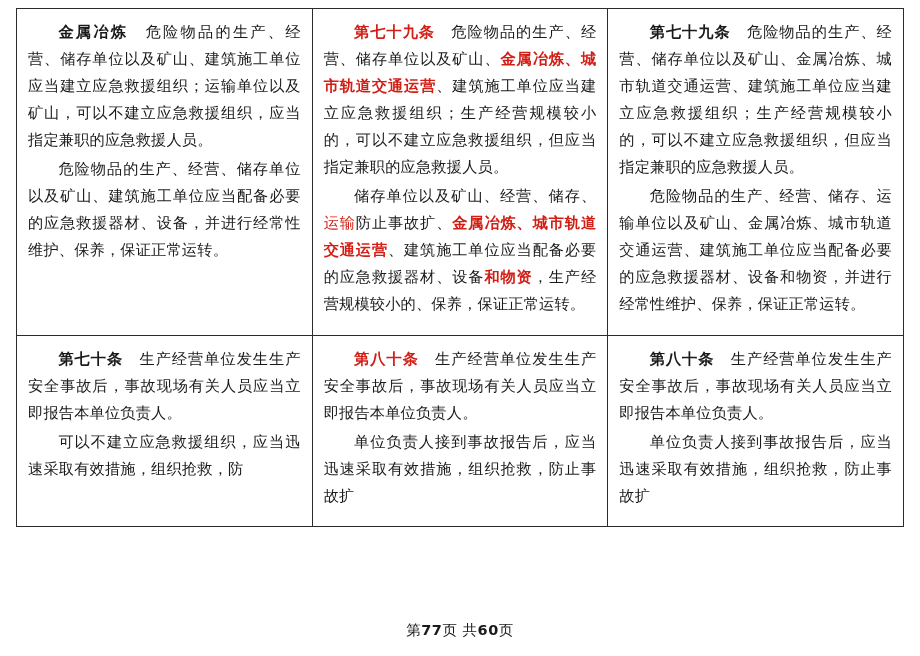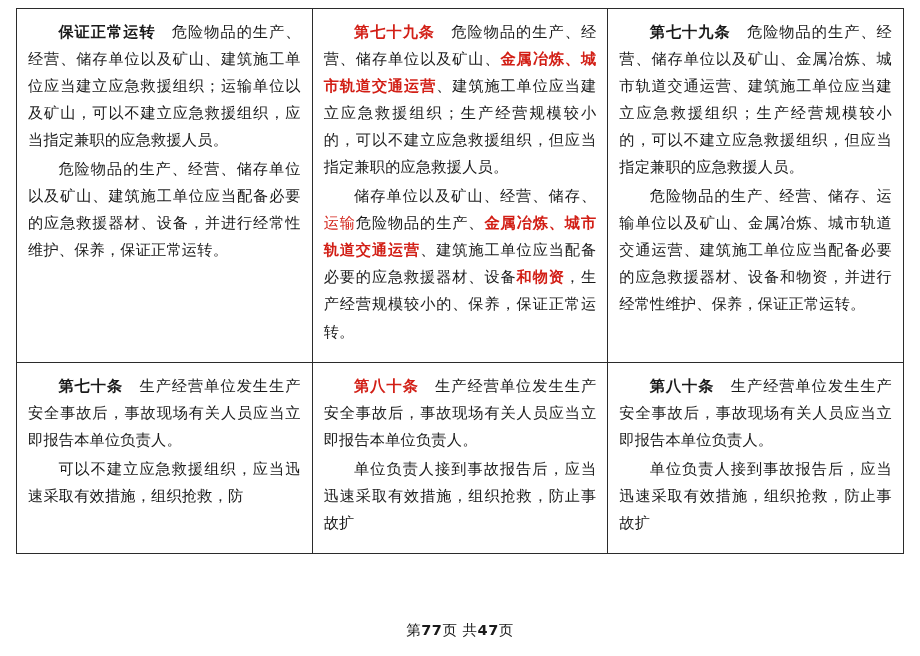--- a/index.html
+++ b/index.html
@@ -76,26 +76,26 @@
 </style>
 </head>
 <body>
 
 <div class="page">
 
   <table class="law-table">
     <tbody>
       <tr class="row1">
         <td>
-          <p class="para indent" id="r1c1-p1"><span class="art">保证正常运转</span><span>　危险物品的生产、经营、储存单位以及矿山、建筑施工单位应当建立应急救援组织；运输单位以及矿山，可以不建立应急救援组织，应当指定兼职的应急救援人员。</span></p>
+          <p class="para indent" id="r1c1-p1"><span class="art">金属冶炼</span><span>　危险物品的生产、经营、储存单位以及矿山、建筑施工单位应当建立应急救援组织；运输单位以及矿山，可以不建立应急救援组织，应当指定兼职的应急救援人员。</span></p>
           <p class="para indent" id="r1c1-p2"><span>危险物品的生产、经营、储存单位以及矿山、建筑施工单位应当配备必要的应急救援器材、设备，并进行经常性维护、保养，保证正常运转。</span></p>
         </td>
         <td>
           <p class="para indent" id="r1c2-p1"><span class="red-bold">第七十九条</span><span>　危险物品的生产、经营、储存单位以及矿山、</span><span class="red-bold">金属冶炼、城市轨道交通运营</span><span>、建筑施工单位应当建立应急救援组织；生产经营规模较小的，可以不建立应急救援组织，但应当指定兼职的应急救援人员。</span></p>
-          <p class="para indent" id="r1c2-p2"><span>储存单位以及矿山、经营、储存、</span><span class="red">运输</span><span>危险物品的生产、</span><span class="red-bold">金属冶炼、城市轨道交通运营</span><span>、建筑施工单位应当配备必要的应急救援器材、设备</span><span class="red-bold">和物资</span><span>，生产经营规模较小的、保养，保证正常运转。</span></p>
+          <p class="para indent" id="r1c2-p2"><span>储存单位以及矿山、经营、储存、</span><span class="red">运输</span><span>防止事故扩、</span><span class="red-bold">金属冶炼、城市轨道交通运营</span><span>、建筑施工单位应当配备必要的应急救援器材、设备</span><span class="red-bold">和物资</span><span>，生产经营规模较小的、保养，保证正常运转。</span></p>
         </td>
         <td>
           <p class="para indent" id="r1c3-p1"><span class="art">第七十九条</span><span>　危险物品的生产、经营、储存单位以及矿山、金属冶炼、城市轨道交通运营、建筑施工单位应当建立应急救援组织；生产经营规模较小的，可以不建立应急救援组织，但应当指定兼职的应急救援人员。</span></p>
           <p class="para indent" id="r1c3-p2"><span>危险物品的生产、经营、储存、运输单位以及矿山、金属冶炼、城市轨道交通运营、建筑施工单位应当配备必要的应急救援器材、设备和物资，并进行经常性维护、保养，保证正常运转。</span></p>
         </td>
       </tr>
       <tr class="row2">
         <td>
           <p class="para indent" id="r2c1-p1"><span class="art">第七十条</span><span>　生产经营单位发生生产安全事故后，事故现场有关人员应当立即报告本单位负责人。</span></p>
           <p class="para indent" id="r2c1-p2"><span>可以不建立应急救援组织，应当迅速采取有效措施，组织抢救，防</span></p>
@@ -106,16 +106,16 @@
         </td>
         <td>
           <p class="para indent" id="r2c3-p1"><span class="art">第八十条</span><span>　生产经营单位发生生产安全事故后，事故现场有关人员应当立即报告本单位负责人。</span></p>
           <p class="para indent" id="r2c3-p2"><span>单位负责人接到事故报告后，应当迅速采取有效措施，组织抢救，防止事故扩</span></p>
         </td>
       </tr>
     </tbody>
   </table>
 
   <div class="footer">
-    <span>第</span><span class="num">77</span><span>页 共</span><span class="num">47</span><span>页</span>
+    <span>第</span><span class="num">77</span><span>页 共</span><span class="num">60</span><span>页</span>
   </div>
 
 </div>
 
 </body></html>

